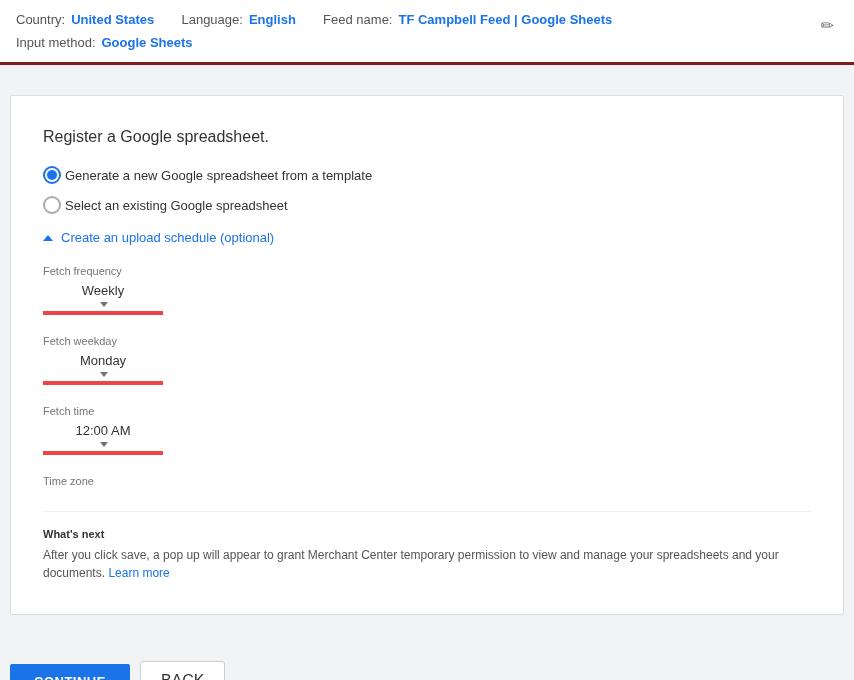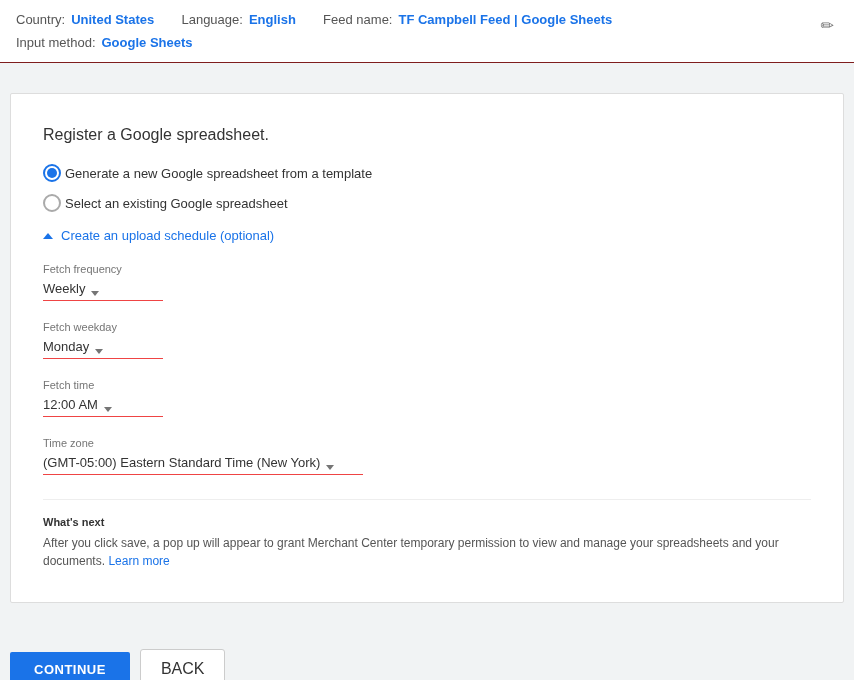--- a/index.html
+++ b/index.html
@@ -7,21 +7,21 @@
       font-family: Arial, sans-serif;
       font-size: 13px;
       background: #f1f3f4;
       width: 854px;
       min-height: 680px;
     }
 
     
     .info-bar {
       background: #fff;
-      border-bottom: 1px solid #7f1d1d;
+      border-bottom: 3px solid #7f1d1d;
       padding: 12px 16px;
       display: flex;
       align-items: flex-start;
       flex-wrap: wrap;
       gap: 4px;
       position: relative;
     }
     .info-bar .line1 {
       display: flex;
       align-items: center;
@@ -136,27 +136,28 @@
       margin-bottom: 20px;
     }
     .field-label {
       font-size: 11px;
       color: #757575;
       margin-bottom: 6px;
       display: block;
     }
     .dropdown-select {
       display: flex;
-      align-items: flex-end;
+      align-items: center;
       gap: 4px;
       cursor: pointer;
-      border-bottom: 1px solid #ef4444;
+      border-bottom: 4px solid #ef4444;
       padding-bottom: 4px;
       width: fit-content;
       min-width: 120px;
+      flex-direction: column;
     }
     .dropdown-select span.value {
       font-size: 13px;
       color: #333;
     }
     .dropdown-arrow {
       display: inline-block;
       width: 0;
       height: 0;
       border-left: 4px solid transparent;
@@ -286,24 +287,20 @@
   <div class="field-group">
     <span class="field-label">Fetch time</span>
     <div class="dropdown-select">
       <span class="value">12:00 AM</span>
       <span class="dropdown-arrow"></span>
     </div>
   </div>
 
   <div class="field-group">
     <span class="field-label">Time zone</span>
-    <div class="dropdown-select wide">
-      <span class="value">(GMT-05:00) Eastern Standard Time (New York)</span>
-      <span class="dropdown-arrow"></span>
-    </div>
   </div>
 
   <div class="whats-next">
     <div class="whats-next-title">What's next</div>
     <div class="whats-next-text">
       <span>After you click save, a pop up will appear to grant Merchant Center temporary permission to view and manage your spreadsheets and your documents.</span>
       <a href="#">Learn more</a>
     </div>
   </div>
 </div>

